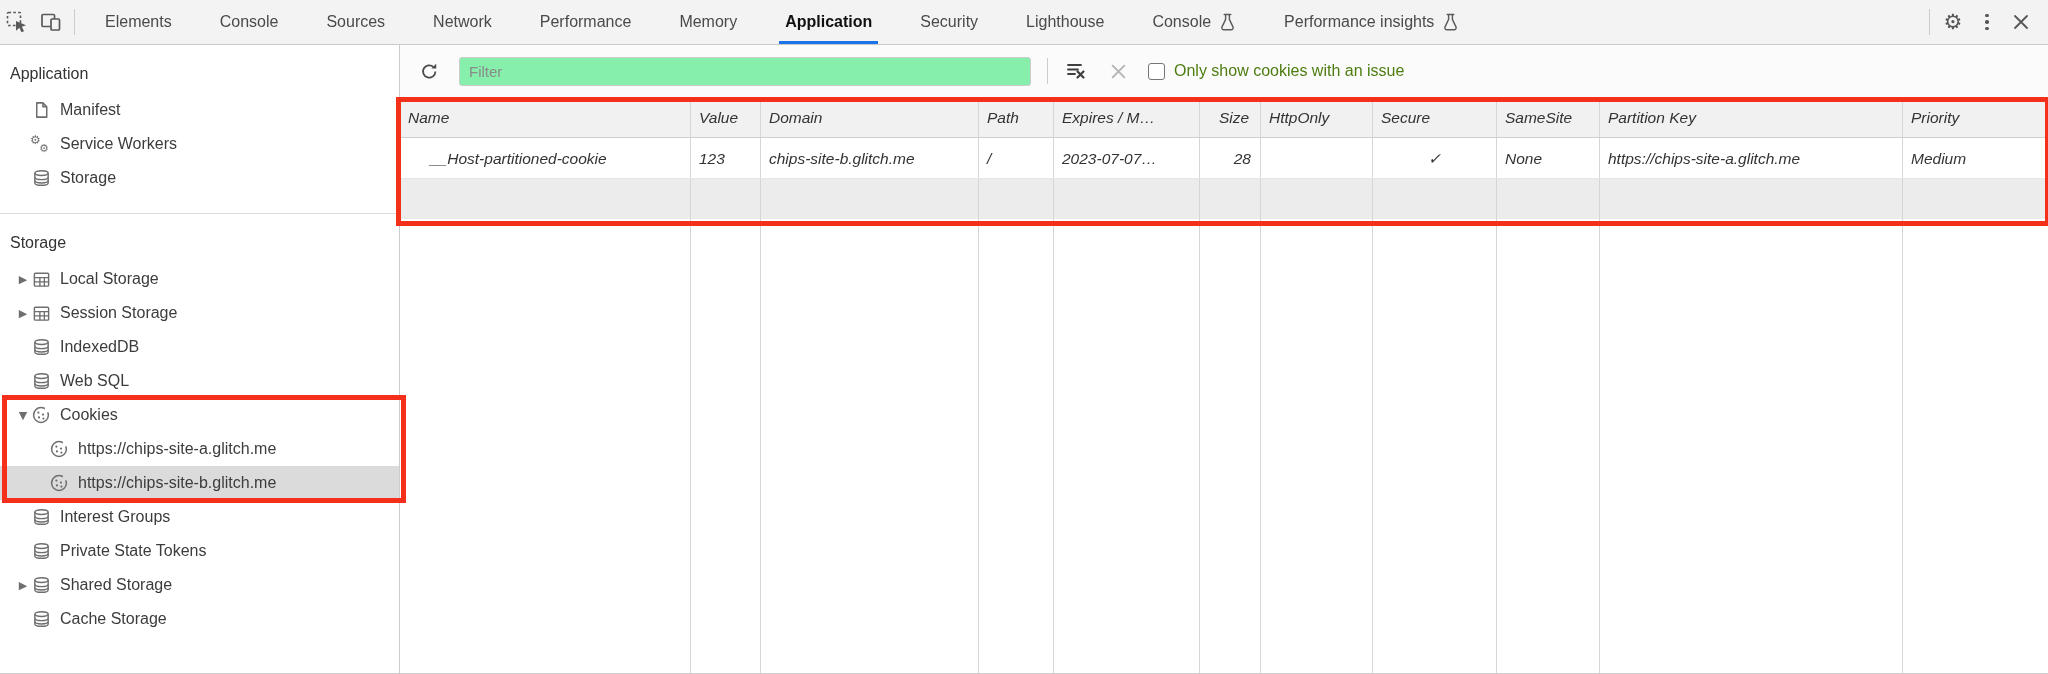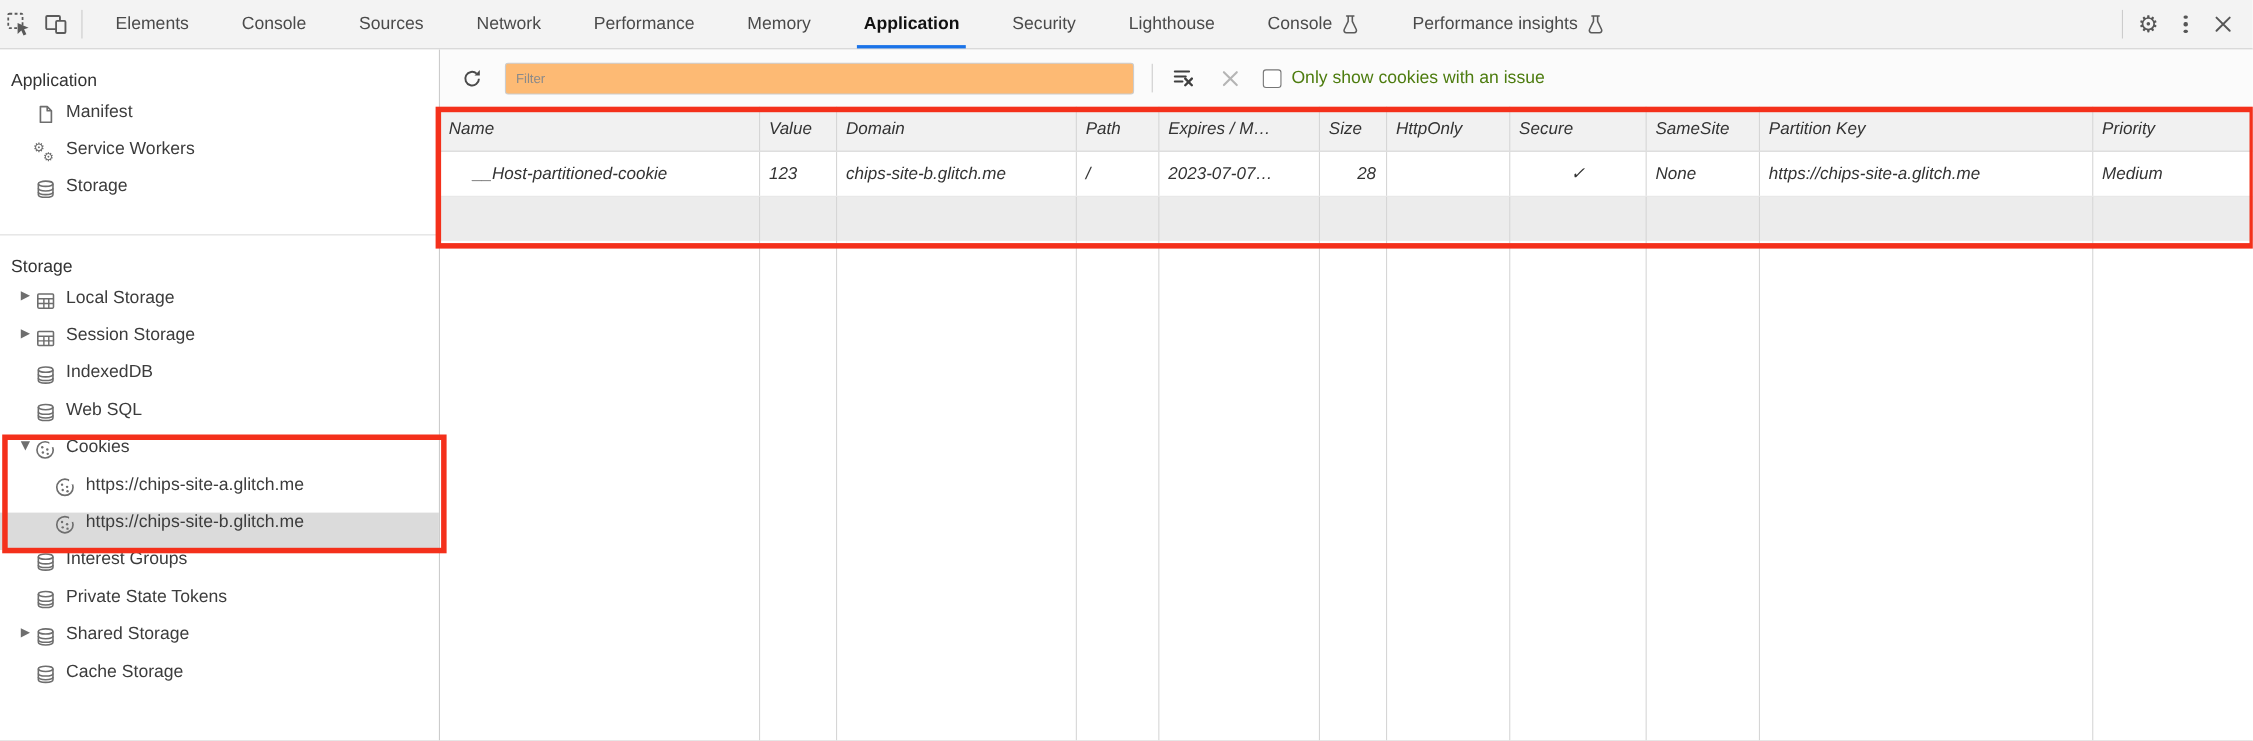--- a/index.html
+++ b/index.html
@@ -22,55 +22,55 @@
   .dots i{width:3.5px;height:3.5px;border-radius:50%;background:#565656;}
 
   
   .content{display:flex;height:628px;}
 
   
   .sidebar{width:400px;min-width:400px;border-right:1px solid #ccc;box-sizing:border-box;position:relative;background:#fff;}
   .section1{padding:10px 0 18px;border-bottom:1px solid #ddd;}
   .section2{padding-top:10px;}
   .section-title{height:38px;line-height:38px;padding-left:10px;font-size:16px;color:#333;}
-  .srow{height:34px;display:flex;font-size:16px;color:#3c3c3c;cursor:pointer;white-space:nowrap;}
+  .srow{height:34px;display:flex;align-items:center;font-size:16px;color:#3c3c3c;cursor:pointer;white-space:nowrap;}
   .srow .arrow{width:14px;margin-left:16px;font-size:11px;color:#6e6e6e;text-align:center;flex:0 0 14px;}
   .srow .noarrow{width:14px;margin-left:16px;flex:0 0 14px;}
   .srow .sicon{width:22px;height:22px;margin-right:8px;display:flex;align-items:center;justify-content:center;flex:0 0 22px;color:#6e6e6e;}
   .srow.child .noarrow{width:32px;flex:0 0 32px;}
   .srow.selected{background:var(--selected-row-bg,#dbdbdb);}
   .sw-gears{position:relative;width:22px;height:22px;}
   .sw-gears span{position:absolute;color:#6e6e6e;line-height:1;}
   .sw-gears .g1{font-size:12px;left:0;top:1px;}
   .sw-gears .g2{font-size:11px;left:9px;top:10px;}
   .red-wrap{position:relative;}
   .red-box-side{position:absolute;left:2px;top:-3px;height:108px;width:404px;border:5px solid var(--annotation-red,#f4301b);box-sizing:border-box;pointer-events:none;z-index:6;}
 
   
   .main{flex:1;display:flex;flex-direction:column;position:relative;}
   .toolbar{height:52px;display:flex;align-items:center;background:#fbfbfb;box-sizing:border-box;}
   .refresh-btn{margin-left:12px;}
-  .filter-input{margin-left:13px;width:572px;height:29px;border:1px solid #ccc;border-radius:3px;padding:0 9px;font-size:12px;color:#333;font-family:"Liberation Sans",sans-serif;box-sizing:border-box;background:#fdba74;outline:none;}
+  .filter-input{margin-left:13px;width:572px;height:29px;border:1px solid #ccc;border-radius:3px;padding:0 9px;font-size:15px;color:#333;font-family:"Liberation Sans",sans-serif;box-sizing:border-box;background:#86efac;outline:none;}
   .filter-input::placeholder{color:#8a8a8a;}
   .toolbar .vdiv{margin:0 0 0 16px;}
   .tool-icon{margin-left:14px;display:flex;align-items:center;justify-content:center;width:28px;height:28px;cursor:pointer;}
   .tool-icon.disabled{cursor:default;}
   .checkbox{margin-left:16px;width:17px;height:17px;border:1.5px solid #767676;border-radius:3px;background:#fff;box-sizing:border-box;cursor:pointer;flex:0 0 17px;}
   .cb-label{margin-left:9px;font-size:16px;color:#4d7c0f;}
 
   
   .grid{flex:1;position:relative;display:flex;flex-direction:column;font-style:italic;}
   .trow{display:flex;height:41px;line-height:41px;font-size:15.5px;color:#333;box-sizing:border-box;}
   .thead{background:#f1f1f1;border-bottom:1px solid #cfcfcf;}
   .tdata{background:#fff;border-bottom:1px solid #e6e6e6;}
   .tstripe{background:#ececec;height:40px;}
   .tfill{flex:1;background:#fff;height:auto;}
   .cell{box-sizing:border-box;border-right:1px solid #d6d6d6;padding-left:8px;overflow:hidden;white-space:nowrap;text-overflow:ellipsis;}
   .c0{width:291px;} .c1{width:70px;} .c2{width:218px;} .c3{width:75px;} .c4{width:146px;}
-  .c5{width:61px;} .c6{width:112px;} .c7{width:124px;} .c8{width:103px;} .c9{width:303px;}
+  .c5{width:61px;text-align:center;} .c6{width:112px;} .c7{width:124px;} .c8{width:103px;} .c9{width:303px;}
   .c10{flex:1;border-right:none;}
   .tdata .c0{padding-left:30px;}
   .num{text-align:right;padding-right:9px;}
   .ctr{text-align:center;padding-left:0;}
   .red-box-table{position:absolute;left:-4px;top:0;width:calc(100% + 6px);height:129px;border:5px solid var(--annotation-red,#f4301b);box-sizing:border-box;pointer-events:none;z-index:6;}
 
   svg{display:block;}
 </style>
 </head>
 <body>

